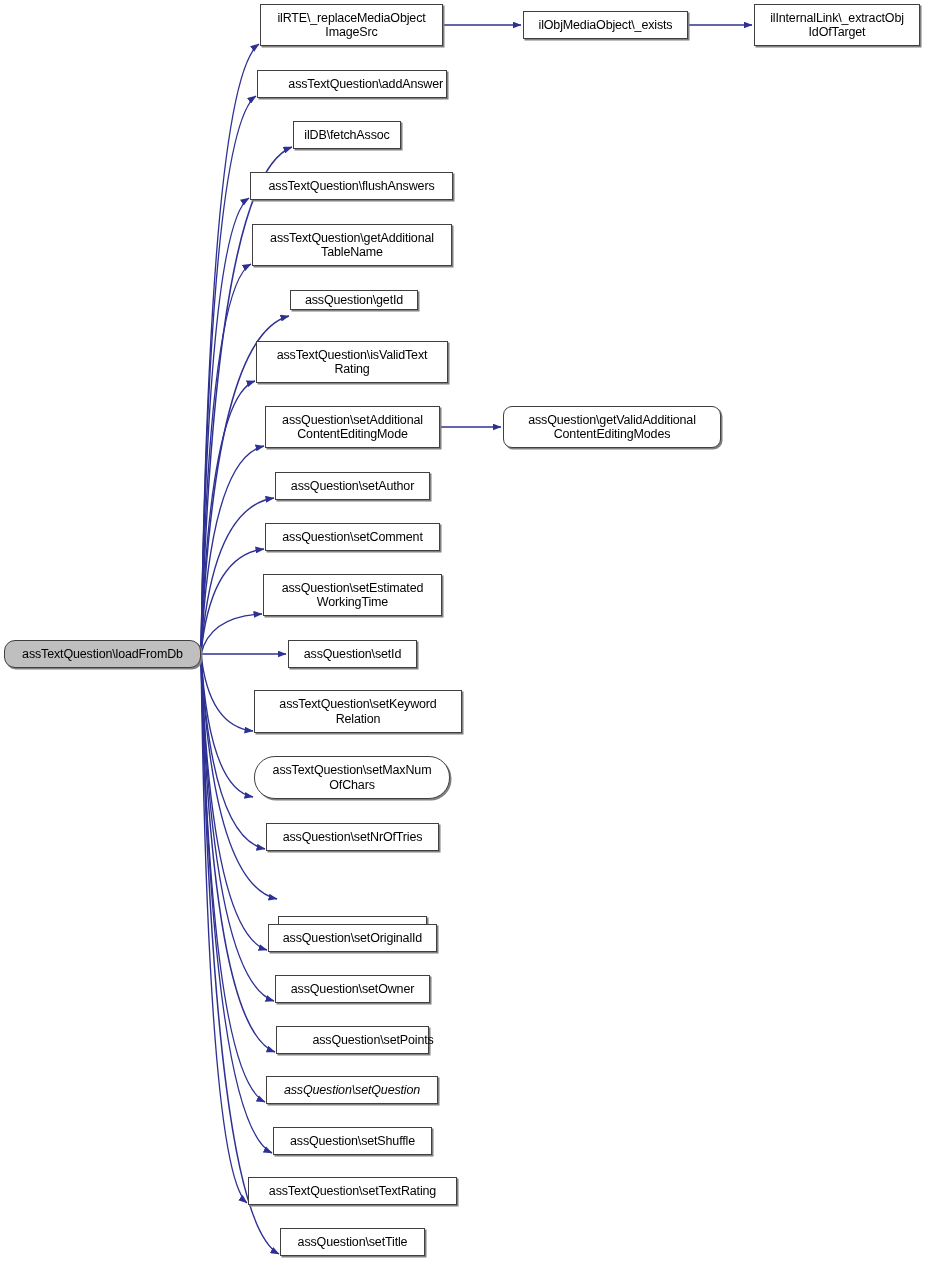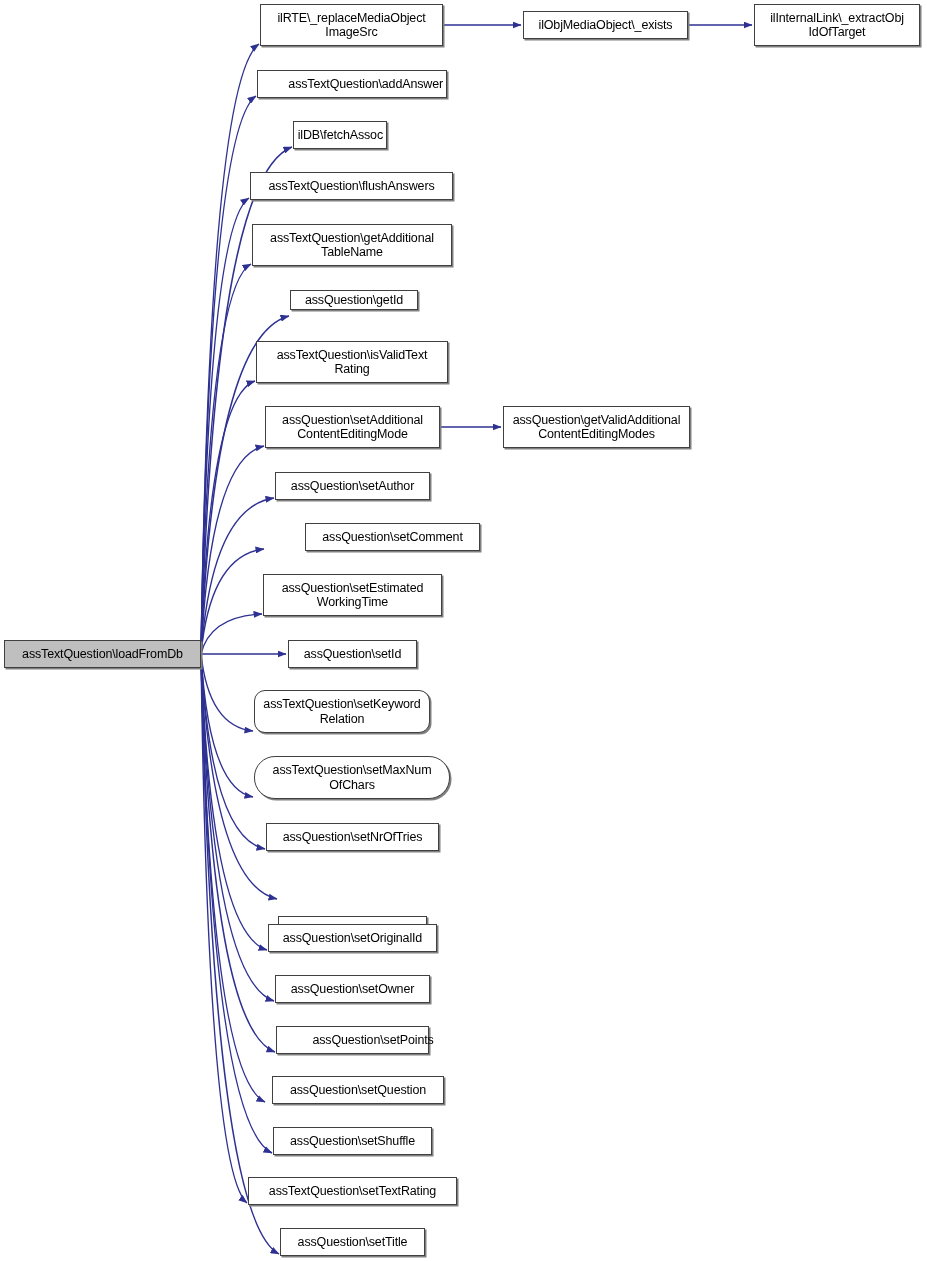--- a/index.html
+++ b/index.html
@@ -16,21 +16,21 @@
     line-height:14.5px;
     display:flex;
     align-items:center;
     justify-content:center;
     text-align:center;
     letter-spacing:-0.15px;
     box-shadow:1.5px 1.5px 0 0 #808080;
     white-space:pre-line;
     padding:0 3px;
   }
-  .node.root{background:#bfbfbf;}
+  .node.root{background:#bfbfbf;border-radius:11px;}
 </style>
 </head>
 <body>
 
 <div id="canvas">
   <svg id="edges" viewBox="0 0 927 1261">
       <defs>
         <marker id="ah" markerWidth="9" markerHeight="7" refX="8.5" refY="3.5" orient="auto" markerUnits="userSpaceOnUse">
           <path d="M0,0 L9,3.5 L0,7 z" fill="#2e3192"></path>
         </marker>
@@ -60,46 +60,46 @@
       <path d="M201,654 C208.8,1026 233.76,1230 279,1254" fill="none" stroke="#2e3192" stroke-width="1.4" marker-end="url(#ah)"></path>
       <path d="M443,25 L521,25" fill="none" stroke="#2e3192" stroke-width="1.4" marker-end="url(#ah)"></path>
       <path d="M688,25 L752,25" fill="none" stroke="#2e3192" stroke-width="1.4" marker-end="url(#ah)"></path>
       <path d="M440,427 L501,427" fill="none" stroke="#2e3192" stroke-width="1.4" marker-end="url(#ah)"></path>
     </svg>
   <div id="node-layer">
       <div class="node root" style="left: 4px; top: 640px; width: 197px; height: 28px;"><span>assTextQuestion\loadFromDb</span></div>
       <div class="node" style="left: 260px; top: 4px; width: 183px; height: 42px;"><span>ilRTE\_replaceMediaObject
 ImageSrc</span></div>
       <div class="node" style="left: 257px; top: 70px; width: 190px; height: 28px; justify-content: flex-end;"><span>assTextQuestion\addAnswer</span></div>
-      <div class="node" style="left: 293px; top: 121px; width: 94px; height: 28px; justify-content: flex-end;"><span>ilDB\fetchAssoc</span></div>
+      <div class="node" style="left: 293px; top: 121px; width: 108px; height: 28px;"><span>ilDB\fetchAssoc</span></div>
       <div class="node" style="left: 250px; top: 172px; width: 203px; height: 28px;"><span>assTextQuestion\flushAnswers</span></div>
       <div class="node" style="left: 252px; top: 224px; width: 200px; height: 42px;"><span>assTextQuestion\getAdditional
 TableName</span></div>
       <div class="node" style="left: 290px; top: 290px; width: 128px; height: 20px;"><span>assQuestion\getId</span></div>
       <div class="node" style="left: 256px; top: 341px; width: 192px; height: 42px;"><span>assTextQuestion\isValidText
 Rating</span></div>
       <div class="node" style="left: 265px; top: 406px; width: 175px; height: 42px;"><span>assQuestion\setAdditional
 ContentEditingMode</span></div>
       <div class="node" style="left: 275px; top: 472px; width: 155px; height: 28px; align-items: center;"><span>assQuestion\setAuthor</span></div>
-      <div class="node" style="left: 265px; top: 523px; width: 175px; height: 28px; margin-left: 40px;"><span>assQuestion\setComment</span></div>
+      <div class="node" style="left: 265px; top: 523px; width: 175px; height: 28px;"><span>assQuestion\setComment</span></div>
       <div class="node" style="left: 263px; top: 574px; width: 179px; height: 42px;"><span>assQuestion\setEstimated
 WorkingTime</span></div>
       <div class="node" style="left: 288px; top: 640px; width: 129px; height: 28px;"><span>assQuestion\setId</span></div>
-      <div class="node" style="left: 254px; top: 690px; width: 176px; height: 43px; border-radius: 11px;"><span>assTextQuestion\setKeyword
+      <div class="node" style="left: 254px; top: 690px; width: 208px; height: 43px;"><span>assTextQuestion\setKeyword
 Relation</span></div>
       <div class="node" style="left: 254px; top: 756px; width: 196px; height: 43px; border-radius: 21px;"><span>assTextQuestion\setMaxNum
 OfChars</span></div>
       <div class="node" style="left: 266px; top: 823px; width: 173px; height: 28px;"><span>assQuestion\setNrOfTries</span></div>
       <div class="node" style="left: 278px; top: 916px; width: 149px; height: 28px;"><span>assQuestion\setObjId</span></div>
       <div class="node" style="left: 268px; top: 924px; width: 169px; height: 28px;"><span>assQuestion\setOriginalId</span></div>
       <div class="node" style="left: 275px; top: 975px; width: 155px; height: 28px;"><span>assQuestion\setOwner</span></div>
       <div class="node" style="left: 276px; top: 1026px; width: 153px; height: 28px; padding-left: 44px;"><span>assQuestion\setPoints</span></div>
-      <div class="node" style="left: 272px; top: 1076px; width: 172px; height: 28px;"><span>assQuestion\setQuestion</span></div>
+      <div class="node" style="left: 266px; top: 1076px; width: 172px; height: 28px; font-style: italic;"><span>assQuestion\setQuestion</span></div>
       <div class="node" style="left: 273px; top: 1127px; width: 159px; height: 28px;"><span>assQuestion\setShuffle</span></div>
       <div class="node" style="left: 248px; top: 1177px; width: 209px; height: 28px;"><span>assTextQuestion\setTextRating</span></div>
       <div class="node" style="left: 280px; top: 1228px; width: 145px; height: 28px;"><span>assQuestion\setTitle</span></div>
       <div class="node" style="left: 523px; top: 11px; width: 165px; height: 28px;"><span>ilObjMediaObject\_exists</span></div>
       <div class="node" style="left: 754px; top: 4px; width: 166px; height: 42px;"><span>ilInternalLink\_extractObj
 IdOfTarget</span></div>
-      <div class="node" style="left: 503px; top: 406px; width: 187px; height: 42px;"><span>assQuestion\getValidAdditional
+      <div class="node" style="left: 503px; top: 406px; width: 218px; height: 42px; border-radius: 9px;"><span>assQuestion\getValidAdditional
 ContentEditingModes</span></div>
     </div>
 </div>
 
 </body></html>

